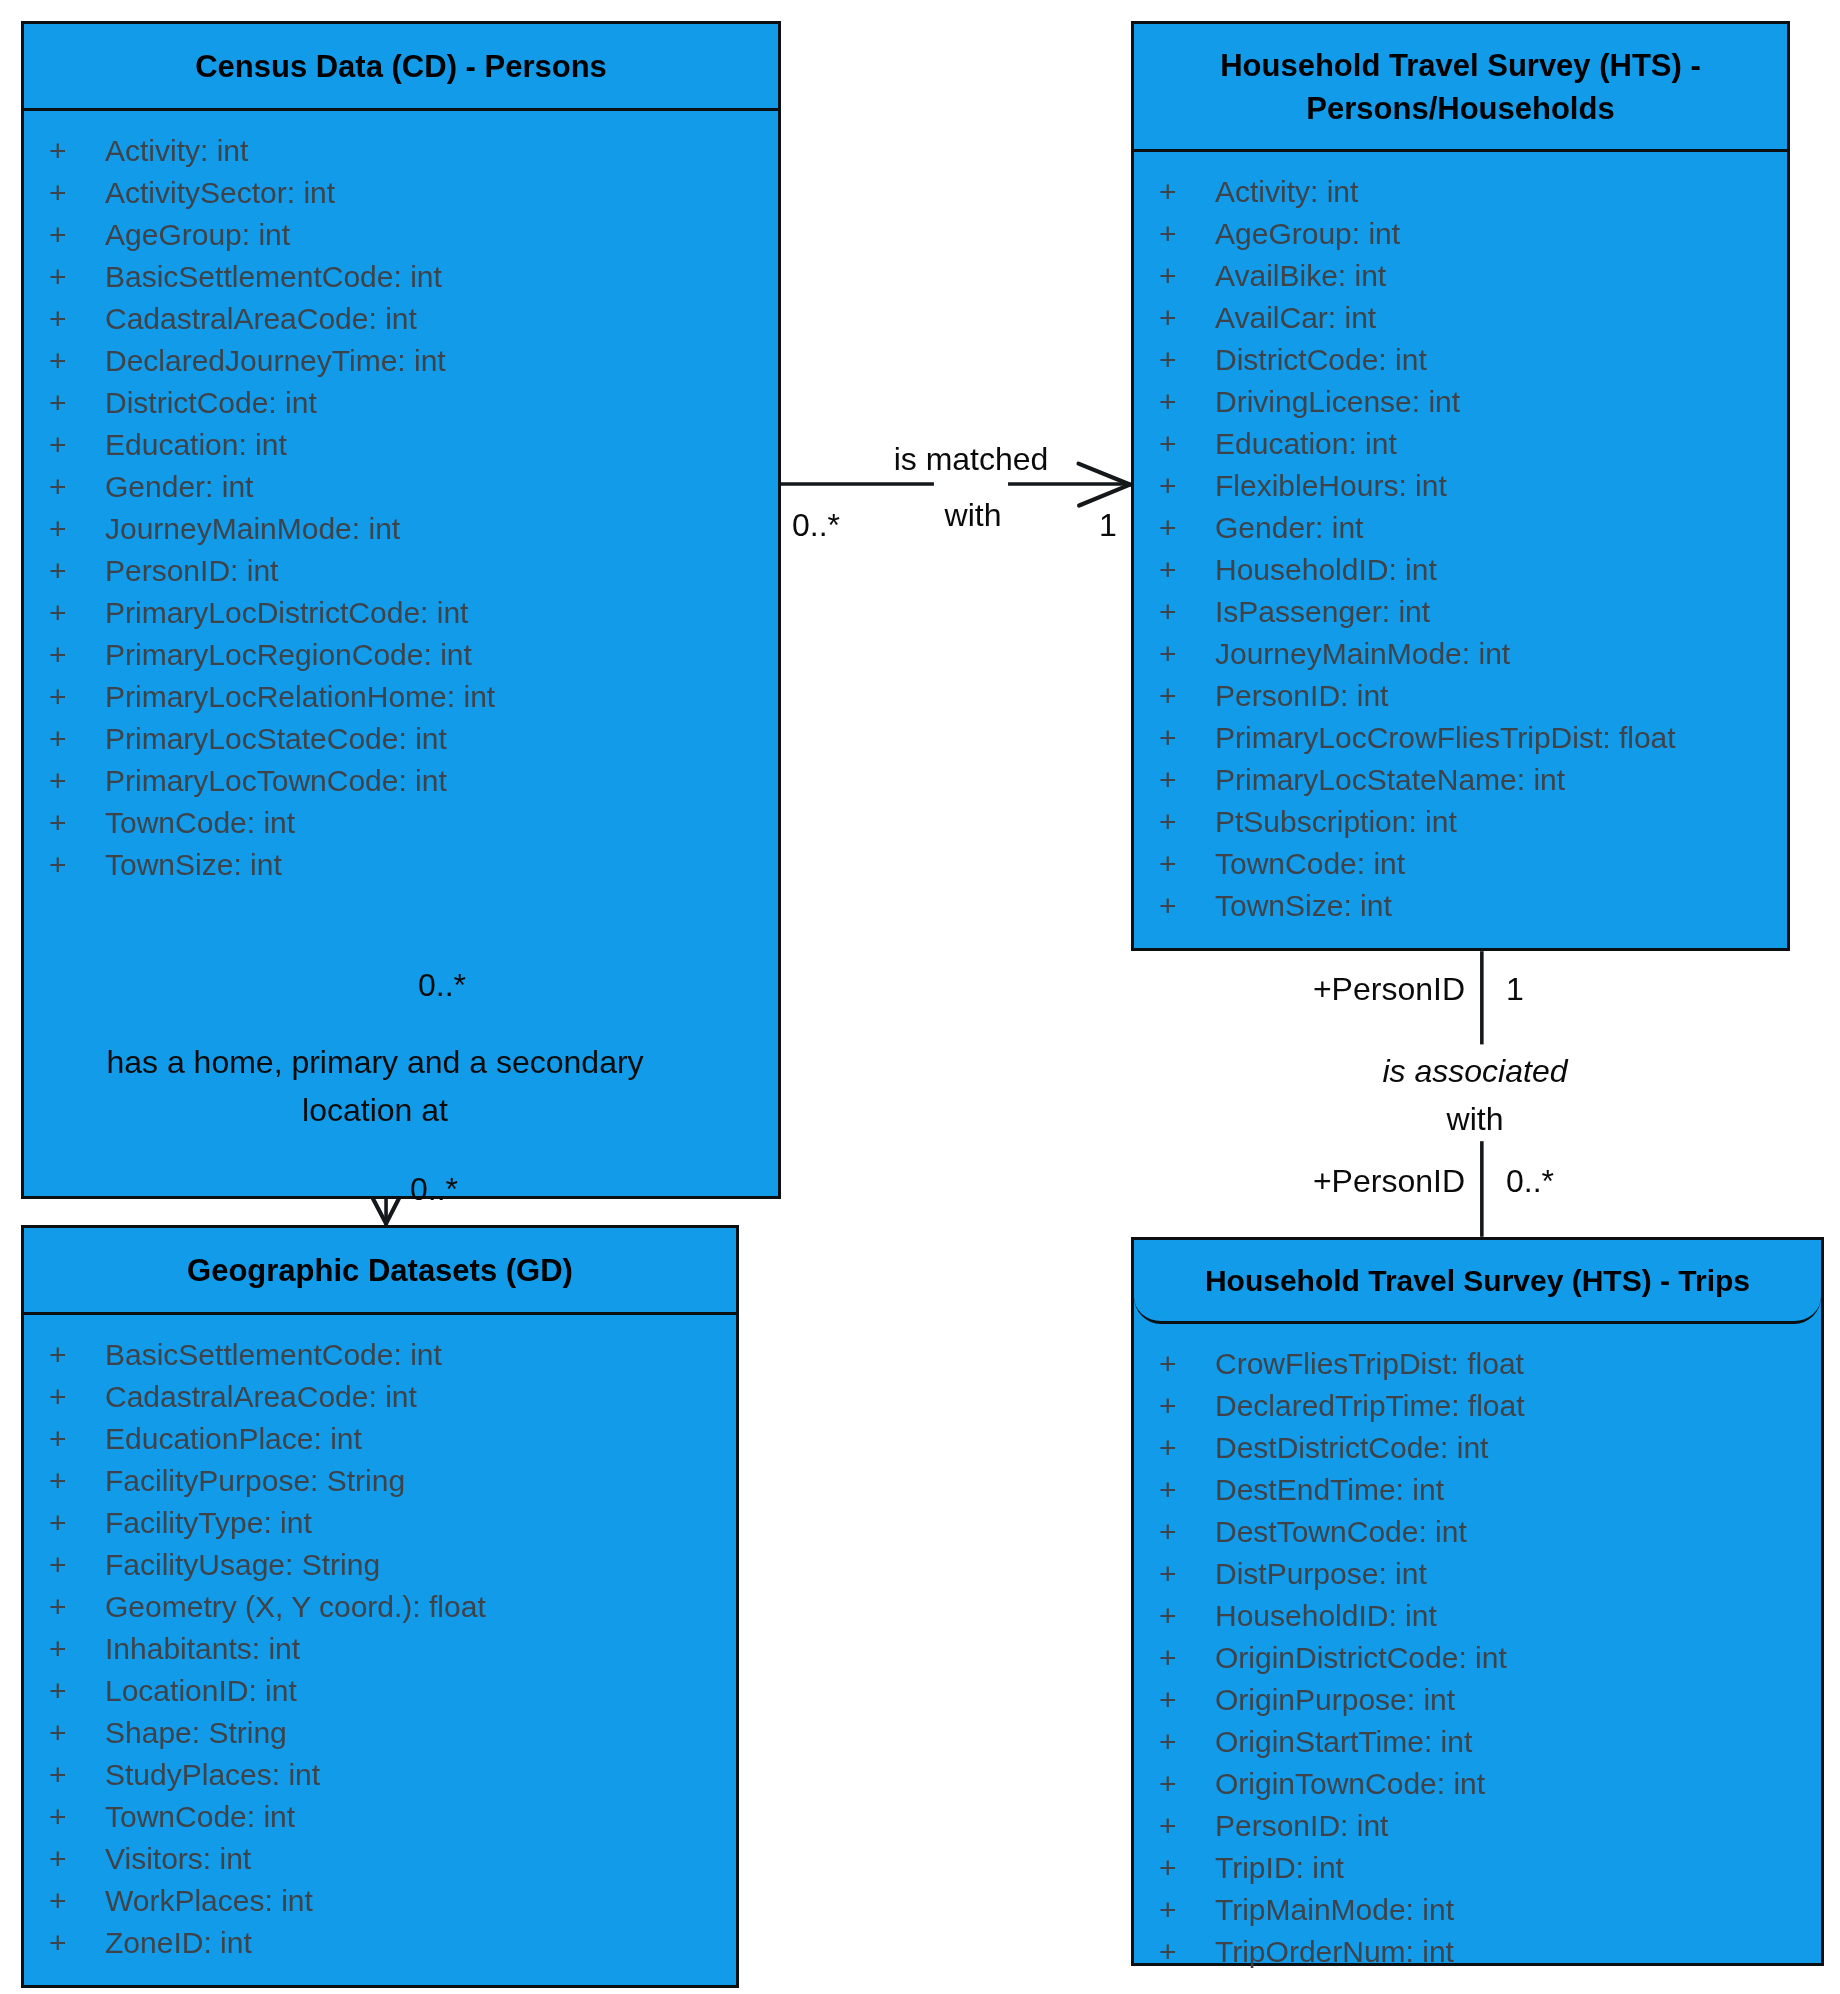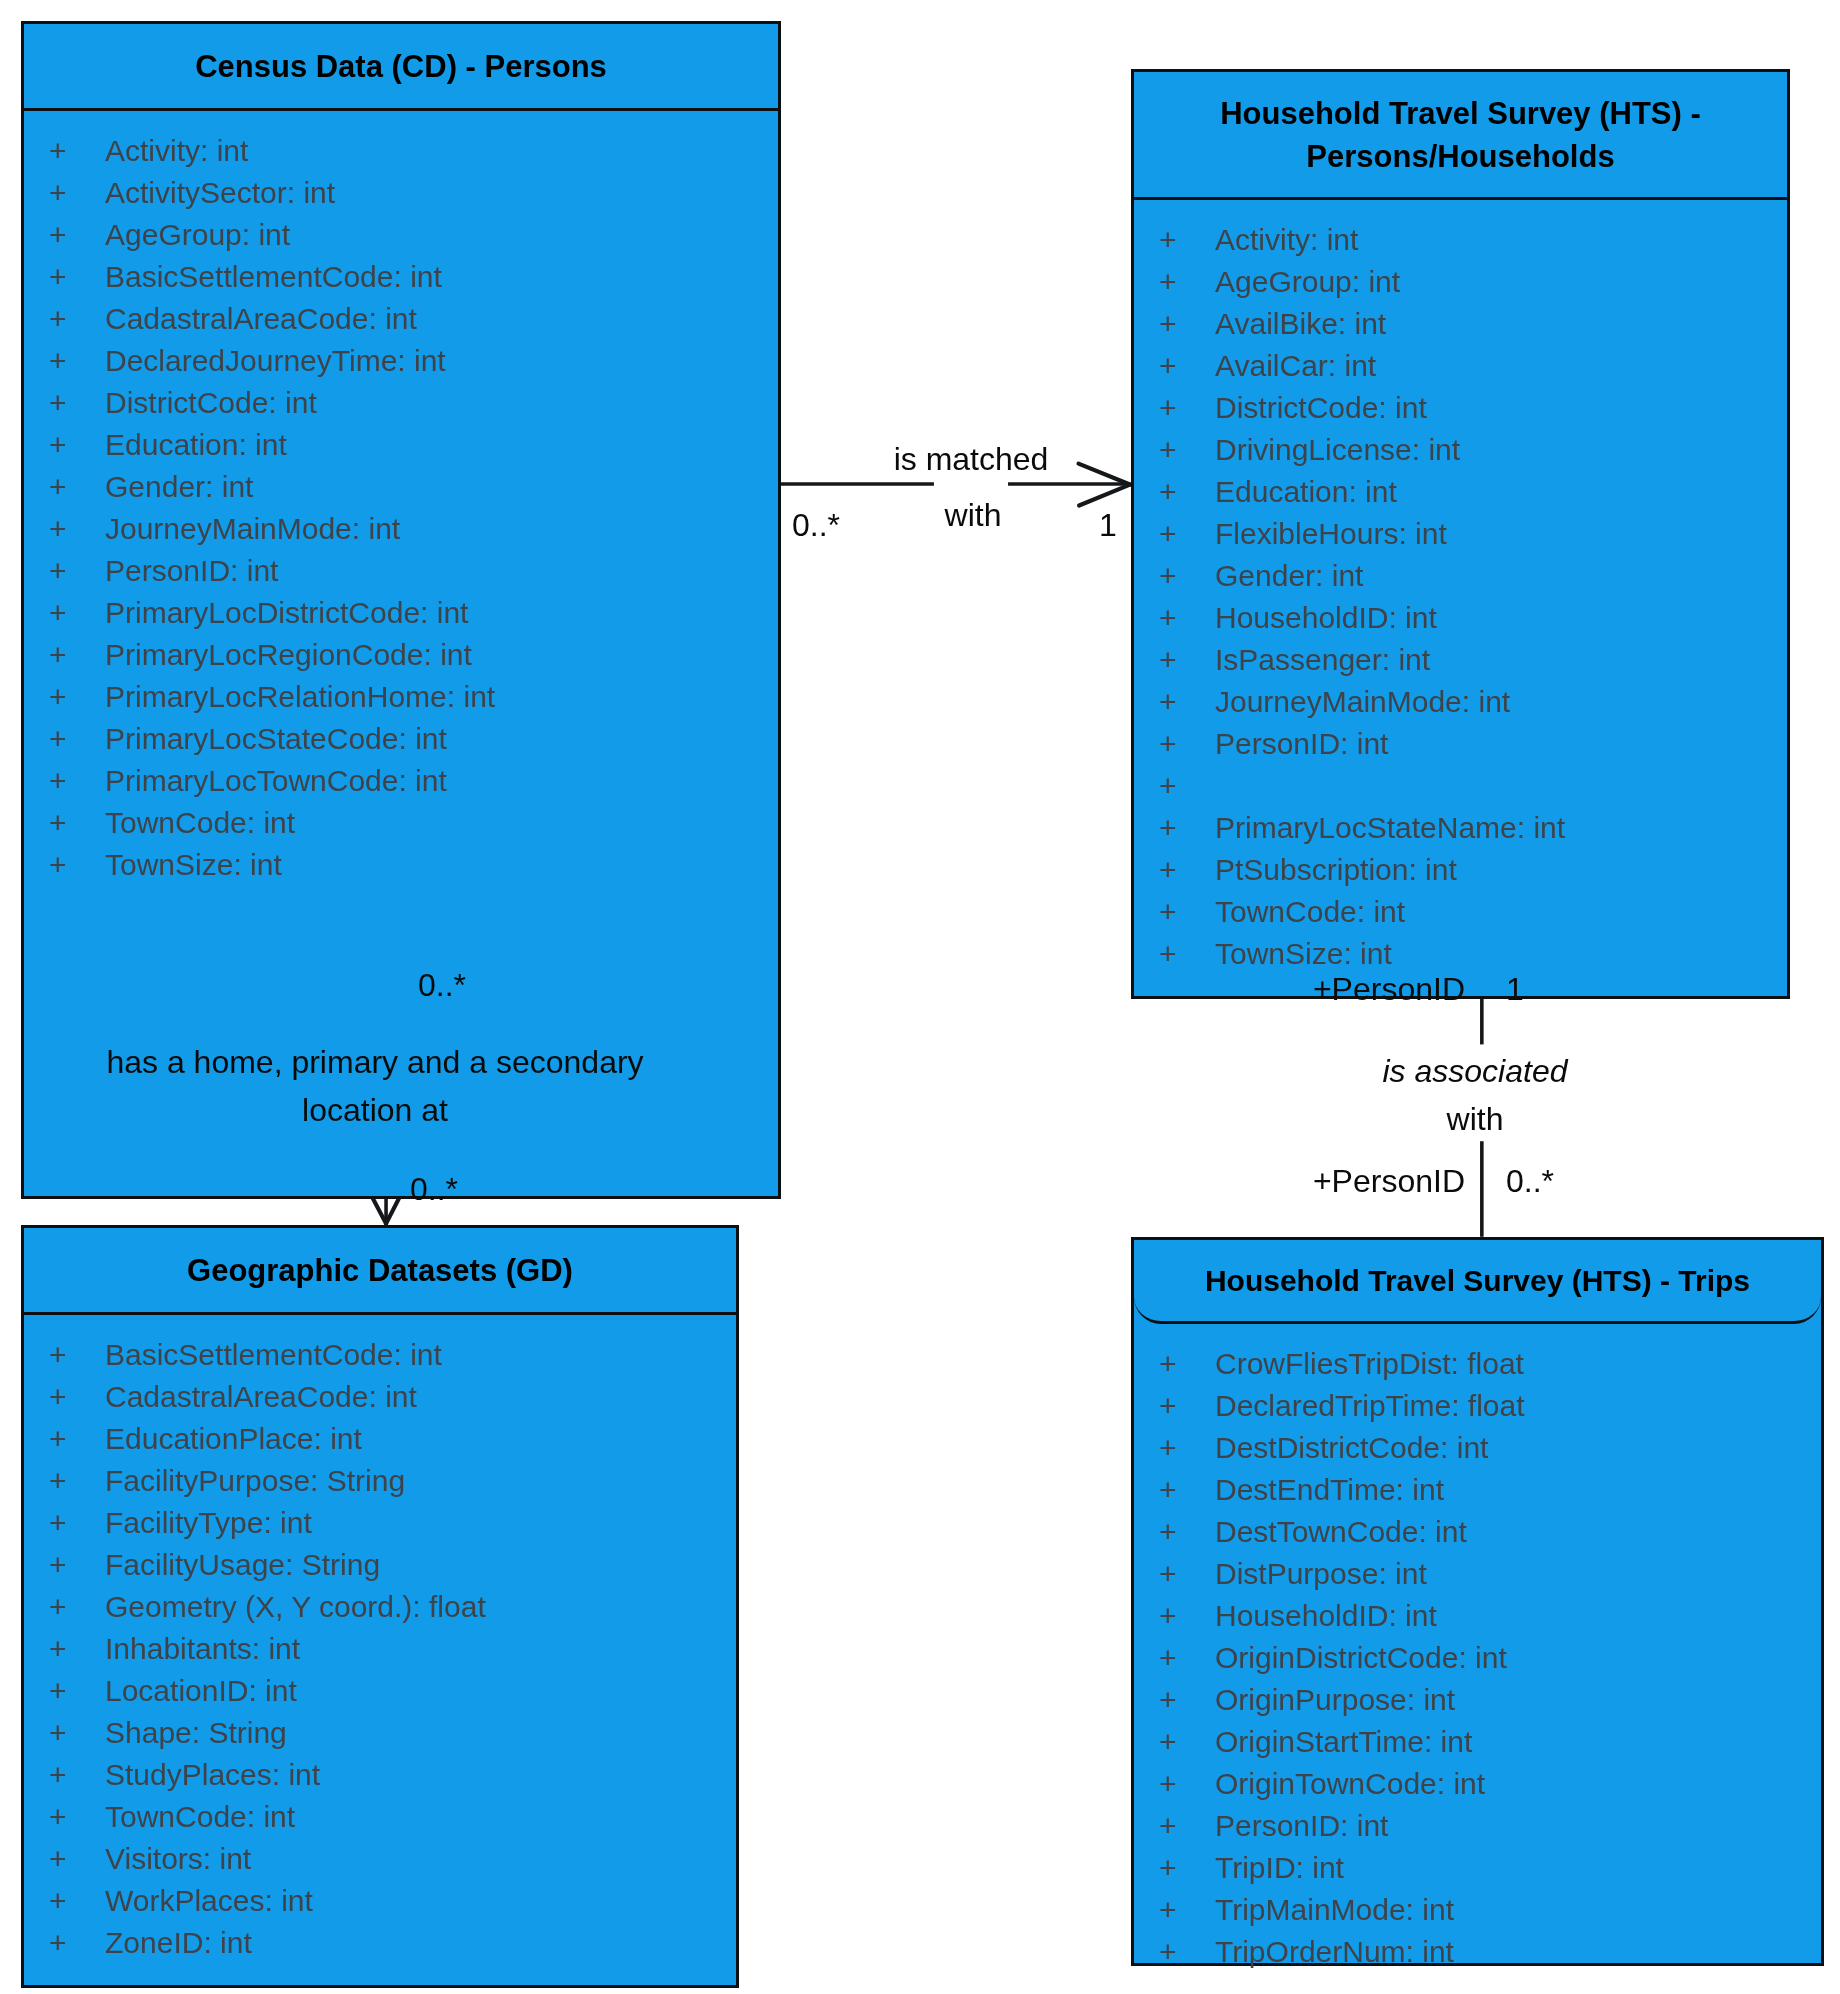--- a/index.html
+++ b/index.html
@@ -149,21 +149,21 @@
         <span class="attr-text">TownCode: int</span>
       </div>
 
       <div class="attr-row">
         <span class="plus">+</span>
         <span class="attr-text">TownSize: int</span>
       </div>
     </div>
 </section>
 
-<section class="uml-class" style="left:1131px;top:21px;width:659px;height:930px;margin-top:48px;">
+<section class="uml-class" style="left:1131px;top:21px;width:659px;height:930px;">
   <header class="class-title" style="height:125px;">Household Travel Survey (HTS) - Persons/Households</header>
   <div class="attrs">
 
       <div class="attr-row">
         <span class="plus">+</span>
         <span class="attr-text">Activity: int</span>
       </div>
 
       <div class="attr-row">
         <span class="plus">+</span>
@@ -220,20 +220,21 @@
         <span class="attr-text">JourneyMainMode: int</span>
       </div>
 
       <div class="attr-row">
         <span class="plus">+</span>
         <span class="attr-text">PersonID: int</span>
       </div>
 
       <div class="attr-row">
         <span class="plus">+</span>
+        <span class="attr-text">PrimaryLocCrowFliesTripDist: float</span>
       </div>
 
       <div class="attr-row">
         <span class="plus">+</span>
         <span class="attr-text">PrimaryLocStateName: int</span>
       </div>
 
       <div class="attr-row">
         <span class="plus">+</span>
         <span class="attr-text">PtSubscription: int</span>

